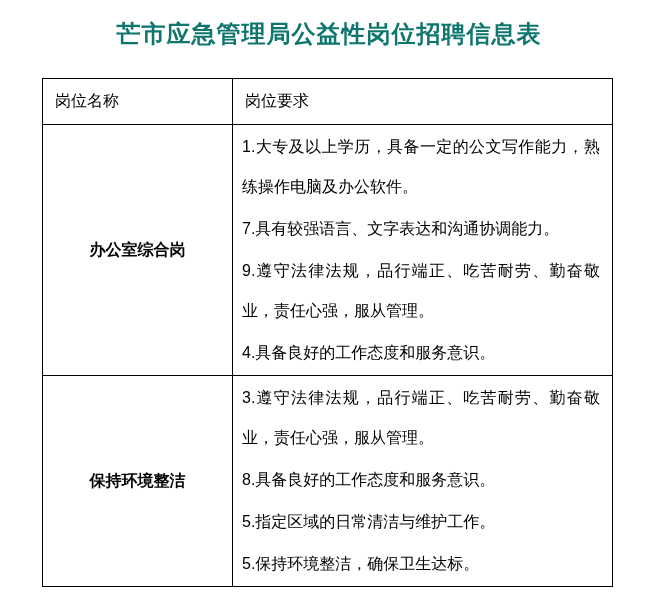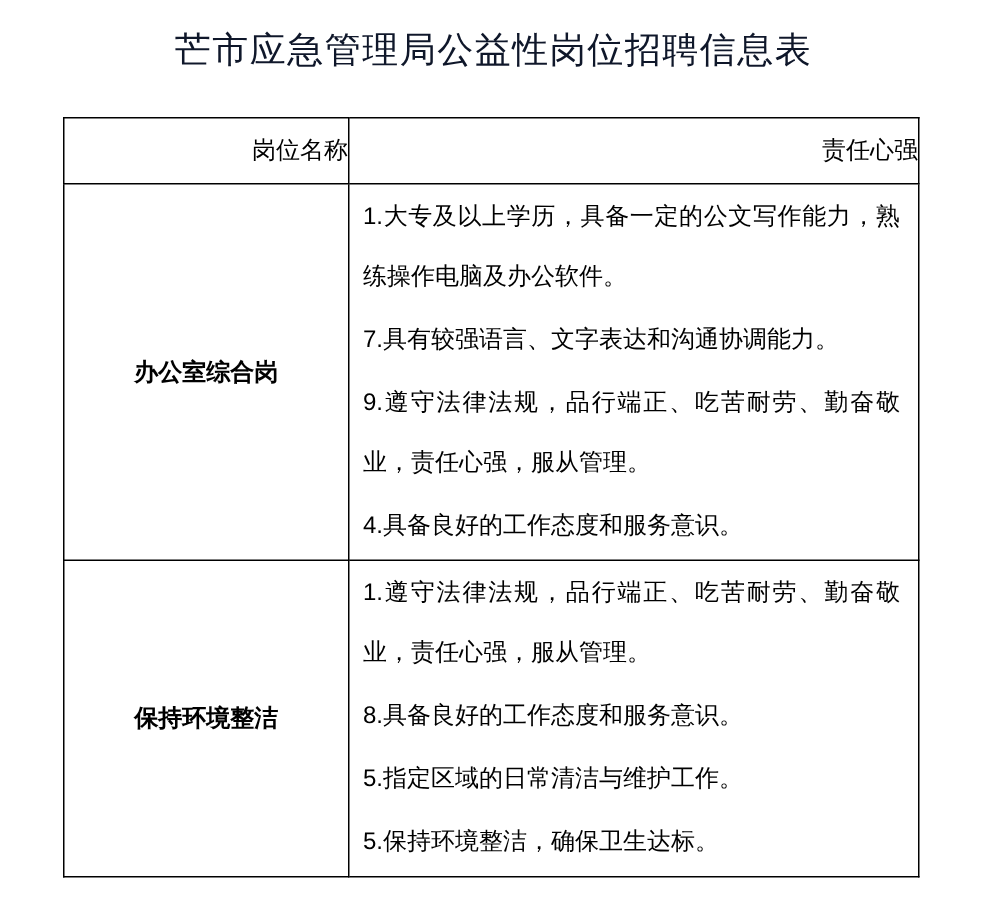--- a/index.html
+++ b/index.html
@@ -13,22 +13,22 @@
     overflow: hidden;
     font-family: "Liberation Sans", sans-serif;
     color: #000000;
     position: relative;
   }
   .doc-title {
     margin: 0;
     padding-top: 20px;
     text-align: center;
     font-size: 24px;
-    font-weight: normal;
-    color: #0f172a;
+    font-weight: bold;
+    color: #0f766e;
     letter-spacing: 1px;
     line-height: 28px;
   }
   table.recruit-table {
     border-collapse: collapse;
     table-layout: fixed;
     width: 570px;
     margin: 30px 0 0 42px;
     background: #ffffff;
   }
@@ -37,22 +37,22 @@
   .recruit-table th,
   .recruit-table td {
     border: 1px solid #000000;
     font-size: 16px;
     font-weight: normal;
     vertical-align: middle;
     box-sizing: border-box;
   }
   .recruit-table thead tr { height: 44px; }
   .recruit-table th {
-    text-align: right;
-    padding: 0;
+    text-align: left;
+    padding: 12px;
   }
   tr.row-office { height: 249px; }
   tr.row-clean  { height: 211px; }
   td.pos-cell {
     text-align: center;
     padding: 0 4px;
     font-weight: bold;
   }
   td.req-cell {
     padding: 0 10px 0 7px;
@@ -70,36 +70,36 @@
 <h1 class="doc-title">芒市应急管理局公益性岗位招聘信息表</h1>
 
 <table class="recruit-table">
   <colgroup>
     <col class="c-pos">
     <col class="c-req">
   </colgroup>
   <thead>
     <tr>
       <th>岗位名称</th>
-      <th>责任心强</th>
+      <th>岗位要求</th>
     </tr>
   </thead>
   <tbody>
     <tr class="row-office">
       <td class="pos-cell">办公室综合岗</td>
       <td class="req-cell">
         <p>1.大专及以上学历，具备一定的公文写作能力，熟练操作电脑及办公软件。</p>
         <p>7.具有较强语言、文字表达和沟通协调能力。</p>
         <p>9.遵守法律法规，品行端正、吃苦耐劳、勤奋敬业，责任心强，服从管理。</p>
         <p>4.具备良好的工作态度和服务意识。</p>
       </td>
     </tr>
     <tr class="row-clean">
       <td class="pos-cell">保持环境整洁</td>
       <td class="req-cell">
-        <p>1.遵守法律法规，品行端正、吃苦耐劳、勤奋敬业，责任心强，服从管理。</p>
+        <p>3.遵守法律法规，品行端正、吃苦耐劳、勤奋敬业，责任心强，服从管理。</p>
         <p>8.具备良好的工作态度和服务意识。</p>
         <p>5.指定区域的日常清洁与维护工作。</p>
         <p>5.保持环境整洁，确保卫生达标。</p>
       </td>
     </tr>
   </tbody>
 </table>
 
 </body></html>

